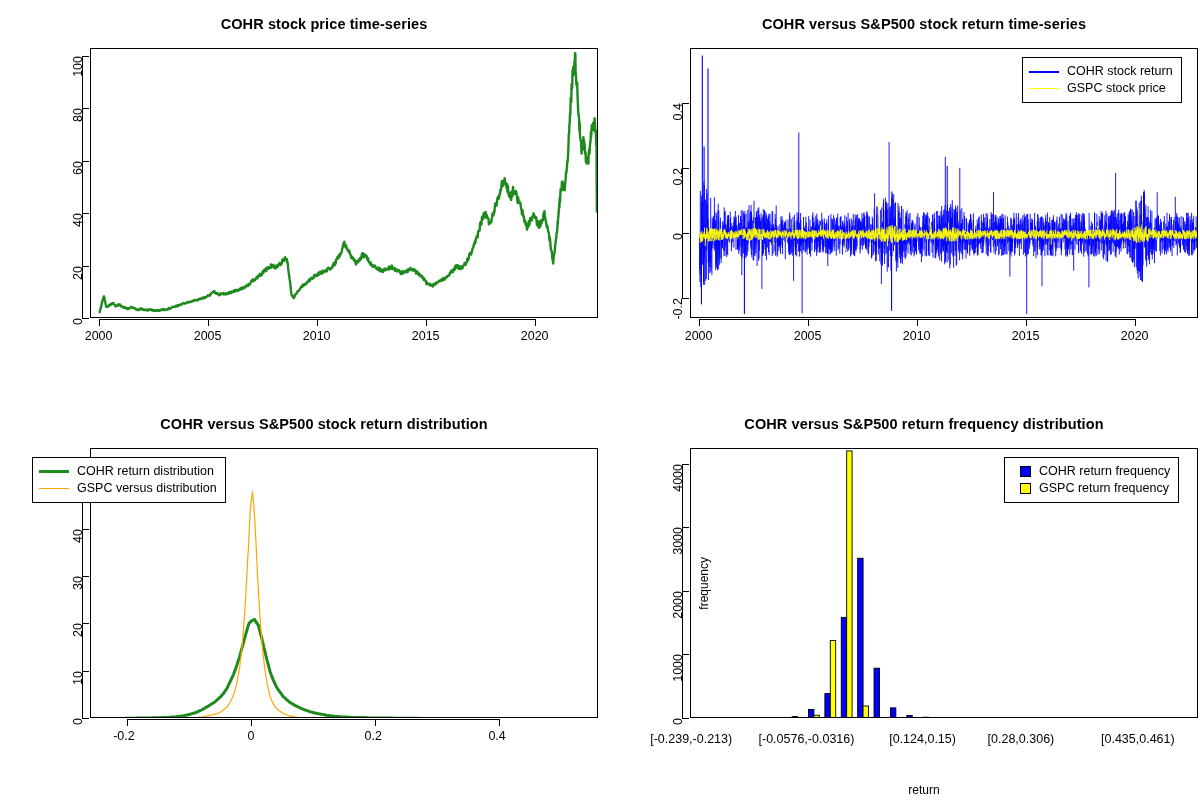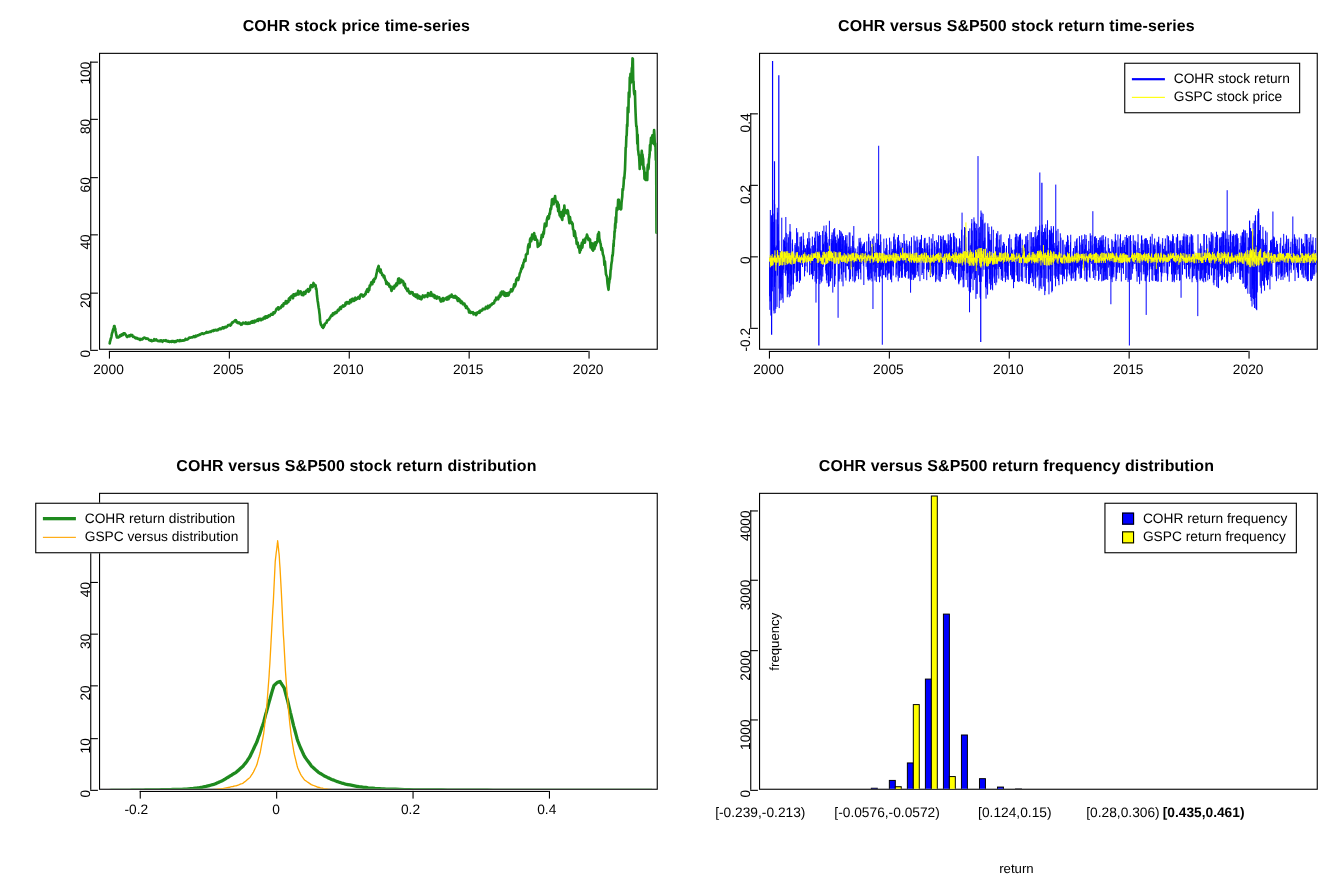--- a/index.html
+++ b/index.html
@@ -228,24 +228,24 @@
         <div class="tick" style="left: 58px; top: 254.471px; width: 7px; height: 1px;"></div>
         <div class="lbl" style="left: 54px; top: 254.471px; transform: translateY(-50%) translateX(-100%) rotate(-90deg); transform-origin: right center;">1000</div>
         <div class="tick" style="left: 58px; top: 190.941px; width: 7px; height: 1px;"></div>
         <div class="lbl" style="left: 54px; top: 190.941px; transform: translateY(-50%) translateX(-100%) rotate(-90deg); transform-origin: right center;">2000</div>
         <div class="tick" style="left: 58px; top: 127.412px; width: 7px; height: 1px;"></div>
         <div class="lbl" style="left: 54px; top: 127.412px; transform: translateY(-50%) translateX(-100%) rotate(-90deg); transform-origin: right center;">3000</div>
         <div class="tick" style="left: 58px; top: 63.8824px; width: 7px; height: 1px;"></div>
         <div class="lbl" style="left: 54px; top: 63.8824px; transform: translateY(-50%) translateX(-100%) rotate(-90deg); transform-origin: right center;">4000</div>
         <div class="tick" style="left: 58px; top: 63.8824px; width: 1px; height: 254.118px;"></div>
         <div class="lbl" style="left: 26.1935px; top: 332px;">[-0.239,-0.213)</div>
-        <div class="lbl" style="left: 134.503px; top: 332px;">[-0.0576,-0.0572)</div>
+        <div class="lbl" style="left: 134.503px; top: 332px;">[-0.0576,-0.0316)</div>
         <div class="lbl" style="left: 265.213px; top: 332px;">[0.124,0.15)</div>
         <div class="lbl" style="left: 363.535px; top: 332px; text-align: center;">[0.28,0.306)</div>
-        <div class="lbl" style="left: 433px; top: 332px; font-weight: bold;">[0.435,0.461)</div>
+        <div class="lbl" style="left: 477px; top: 332px;">[0.435,0.461)</div>
       </div>
     <div class="legend" id="lg4" style="left:380px;top:57px;">
         <div class="lgrow">
           <span class="lgkeybox" style="background: rgb(0, 0, 255);"></span>
           <span class="lgtxt">COHR return frequency</span>
         </div>
         <div class="lgrow">
           <span class="lgkeybox" style="background: rgb(255, 255, 0);"></span>
           <span class="lgtxt">GSPC return frequency</span>
         </div>

